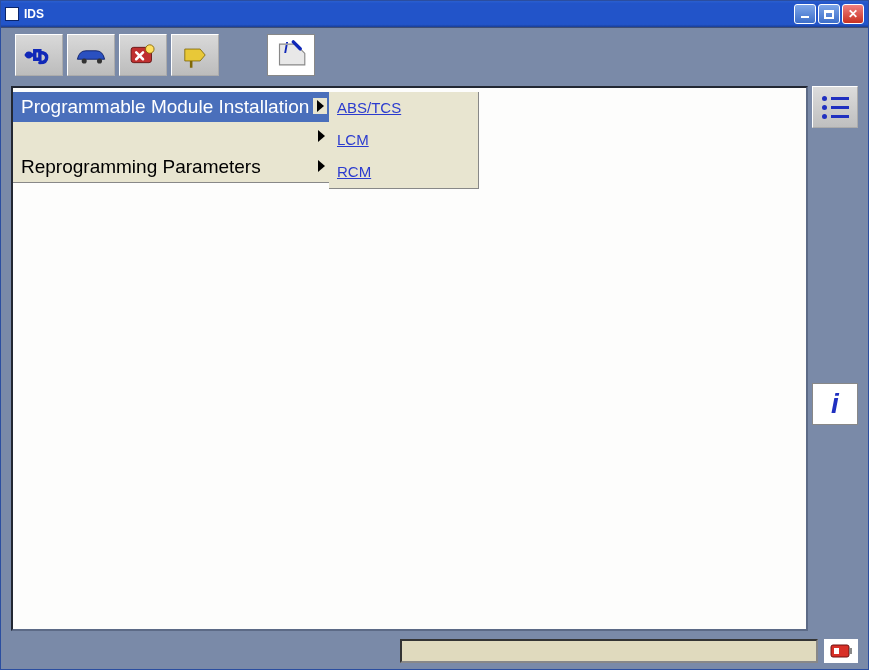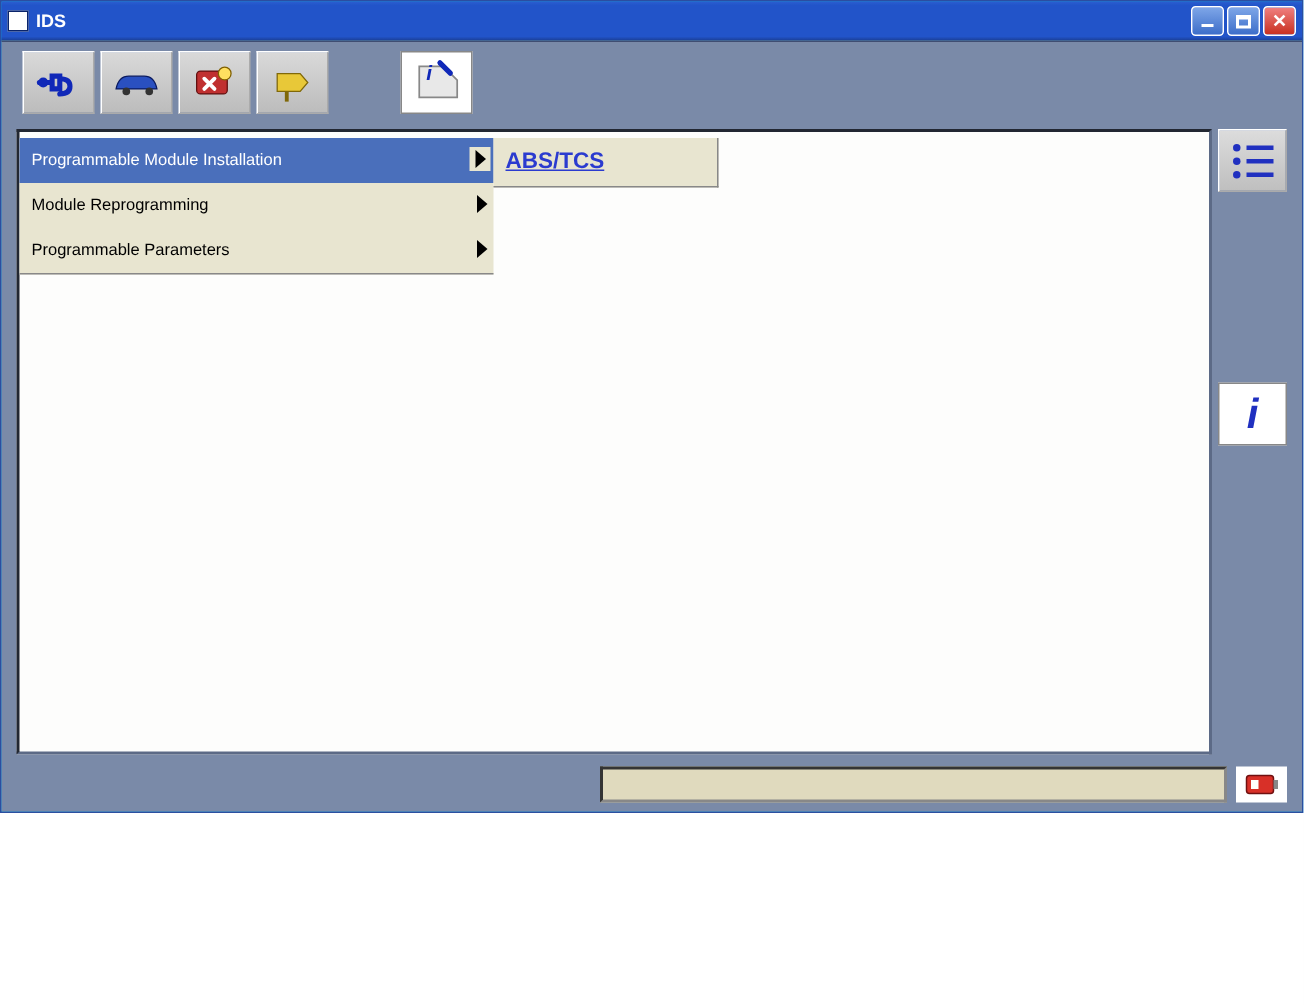--- a/index.html
+++ b/index.html
@@ -1,19 +1,19 @@
 <!DOCTYPE html>
 <html><head>
 <meta charset="utf-8">
 <style>
   * { box-sizing: border-box; margin:0; padding:0; font-family: Tahoma, Arial, sans-serif; }
   body { background:#fff; width:869px; height:670px; overflow:hidden; }
   
   .window {
-    width:869px; height:542px; border:1px solid #2b4ea0; background:#0ea5e9;
+    width:869px; height:670px; border:1px solid #2b4ea0; background:#0f766e;
     display:flex; flex-direction:column;justify-content:space-between;
   }
   .titlebar {
     height:26px; background:linear-gradient(to bottom,#2a5fd0 0%, #2254c9 10%, #2254c9 90%, #1a3e96 100%);
     color:#fff; display:flex; align-items:center; padding:0 4px; font-size:12px; font-weight:bold;
   }
   .titlebar .app-icon {
     width:14px; height:14px; background:#fff; margin-right:5px; border:1px solid #0a246a;
   }
   .title-text { flex:1; }
@@ -65,42 +65,42 @@
   .side-white {
     height:42px; background:#fff; border:1px solid #888; display:flex; align-items:center; justify-content:center; font-family:Georgia,serif;
     font-size:28px; font-style:italic; font-weight:bold; color:#2030c0;
   }
   
   .menu-list {
     position:absolute; left:0; top:4px; width:316px;
     background:#e8e5d0; border-bottom:1px solid #888;
   }
   .menu-item {
-    height:30px; line-height:30px; padding:0 8px; font-size:11px;
+    height:30px; line-height:30px; padding:0 8px; font-size:19px;
     color:#000; position:relative; white-space:nowrap;
   }
   .menu-item.selected { background:#4a6fbb; color:#fff; }
   .menu-arrow {
     position:absolute; right:4px; top:8px; width:0; height:0;
     border-top:6px solid transparent; border-bottom:6px solid transparent; border-left:7px solid #000;
   }
   .menu-item.selected .menu-arrow-box {
      position:absolute; right:2px; top:6px; width:14px; height:16px; background:#e8e5d0;
      display:flex; align-items:center; justify-content:center;
   }
   .menu-item.selected .menu-arrow-box .tri {
      width:0;height:0;border-top:6px solid transparent;border-bottom:6px solid transparent;border-left:7px solid #000;
   }
   
   .submenu {
     position:absolute; left:316px; top:4px; width:150px; background:#e8e5d0;
     border-right:1px solid #888; border-bottom:1px solid #888;
   }
   .sub-item {
-    height:32px; line-height:32px; padding:0 8px; font-size:15px;font-weight:bold;
+    height:32px; line-height:32px; padding:0 8px; font-size:15px;
   }
   .sub-item a { color:#2b3bcf; text-decoration:underline; cursor:default; }
   
   .status-row {
     height:26px; display:flex; align-items:stretch; padding:0 6px 2px 6px; gap:6px;
   }
   .status-spacer { flex:1; }
   .status-field {
     width:418px; background:#e0dabe; border:2px inset #888;
   }
@@ -179,31 +179,32 @@
       <div class="content-panel">
 
         <div class="menu-list">
           <div class="menu-item selected">
             <span>Programmable Module Installation</span>
             <span class="menu-arrow-box">
                 <span class="tri"></span>
               </span>
           </div>
           <div class="menu-item">
-            <span>Module Reprogramming</span>
             <span class="menu-arrow"></span>
           </div>
           <div class="menu-item">
-            <span>Programmable Parameters</span>
+            <span>Reprogramming Parameters</span>
             <span class="menu-arrow"></span>
           </div>
         </div>
 
         <div class="submenu">
           <div class="sub-item"><a>ABS/TCS</a></div>
+          <div class="sub-item"><a>LCM</a></div>
+          <div class="sub-item"><a>RCM</a></div>
         </div>
 
       </div>
 
       <div class="sidebar">
         <div class="side-btn">
           <div class="list-icon-lines">
             <div class="row">
                 <div class="dot"></div>
                 <div class="bar"></div>

